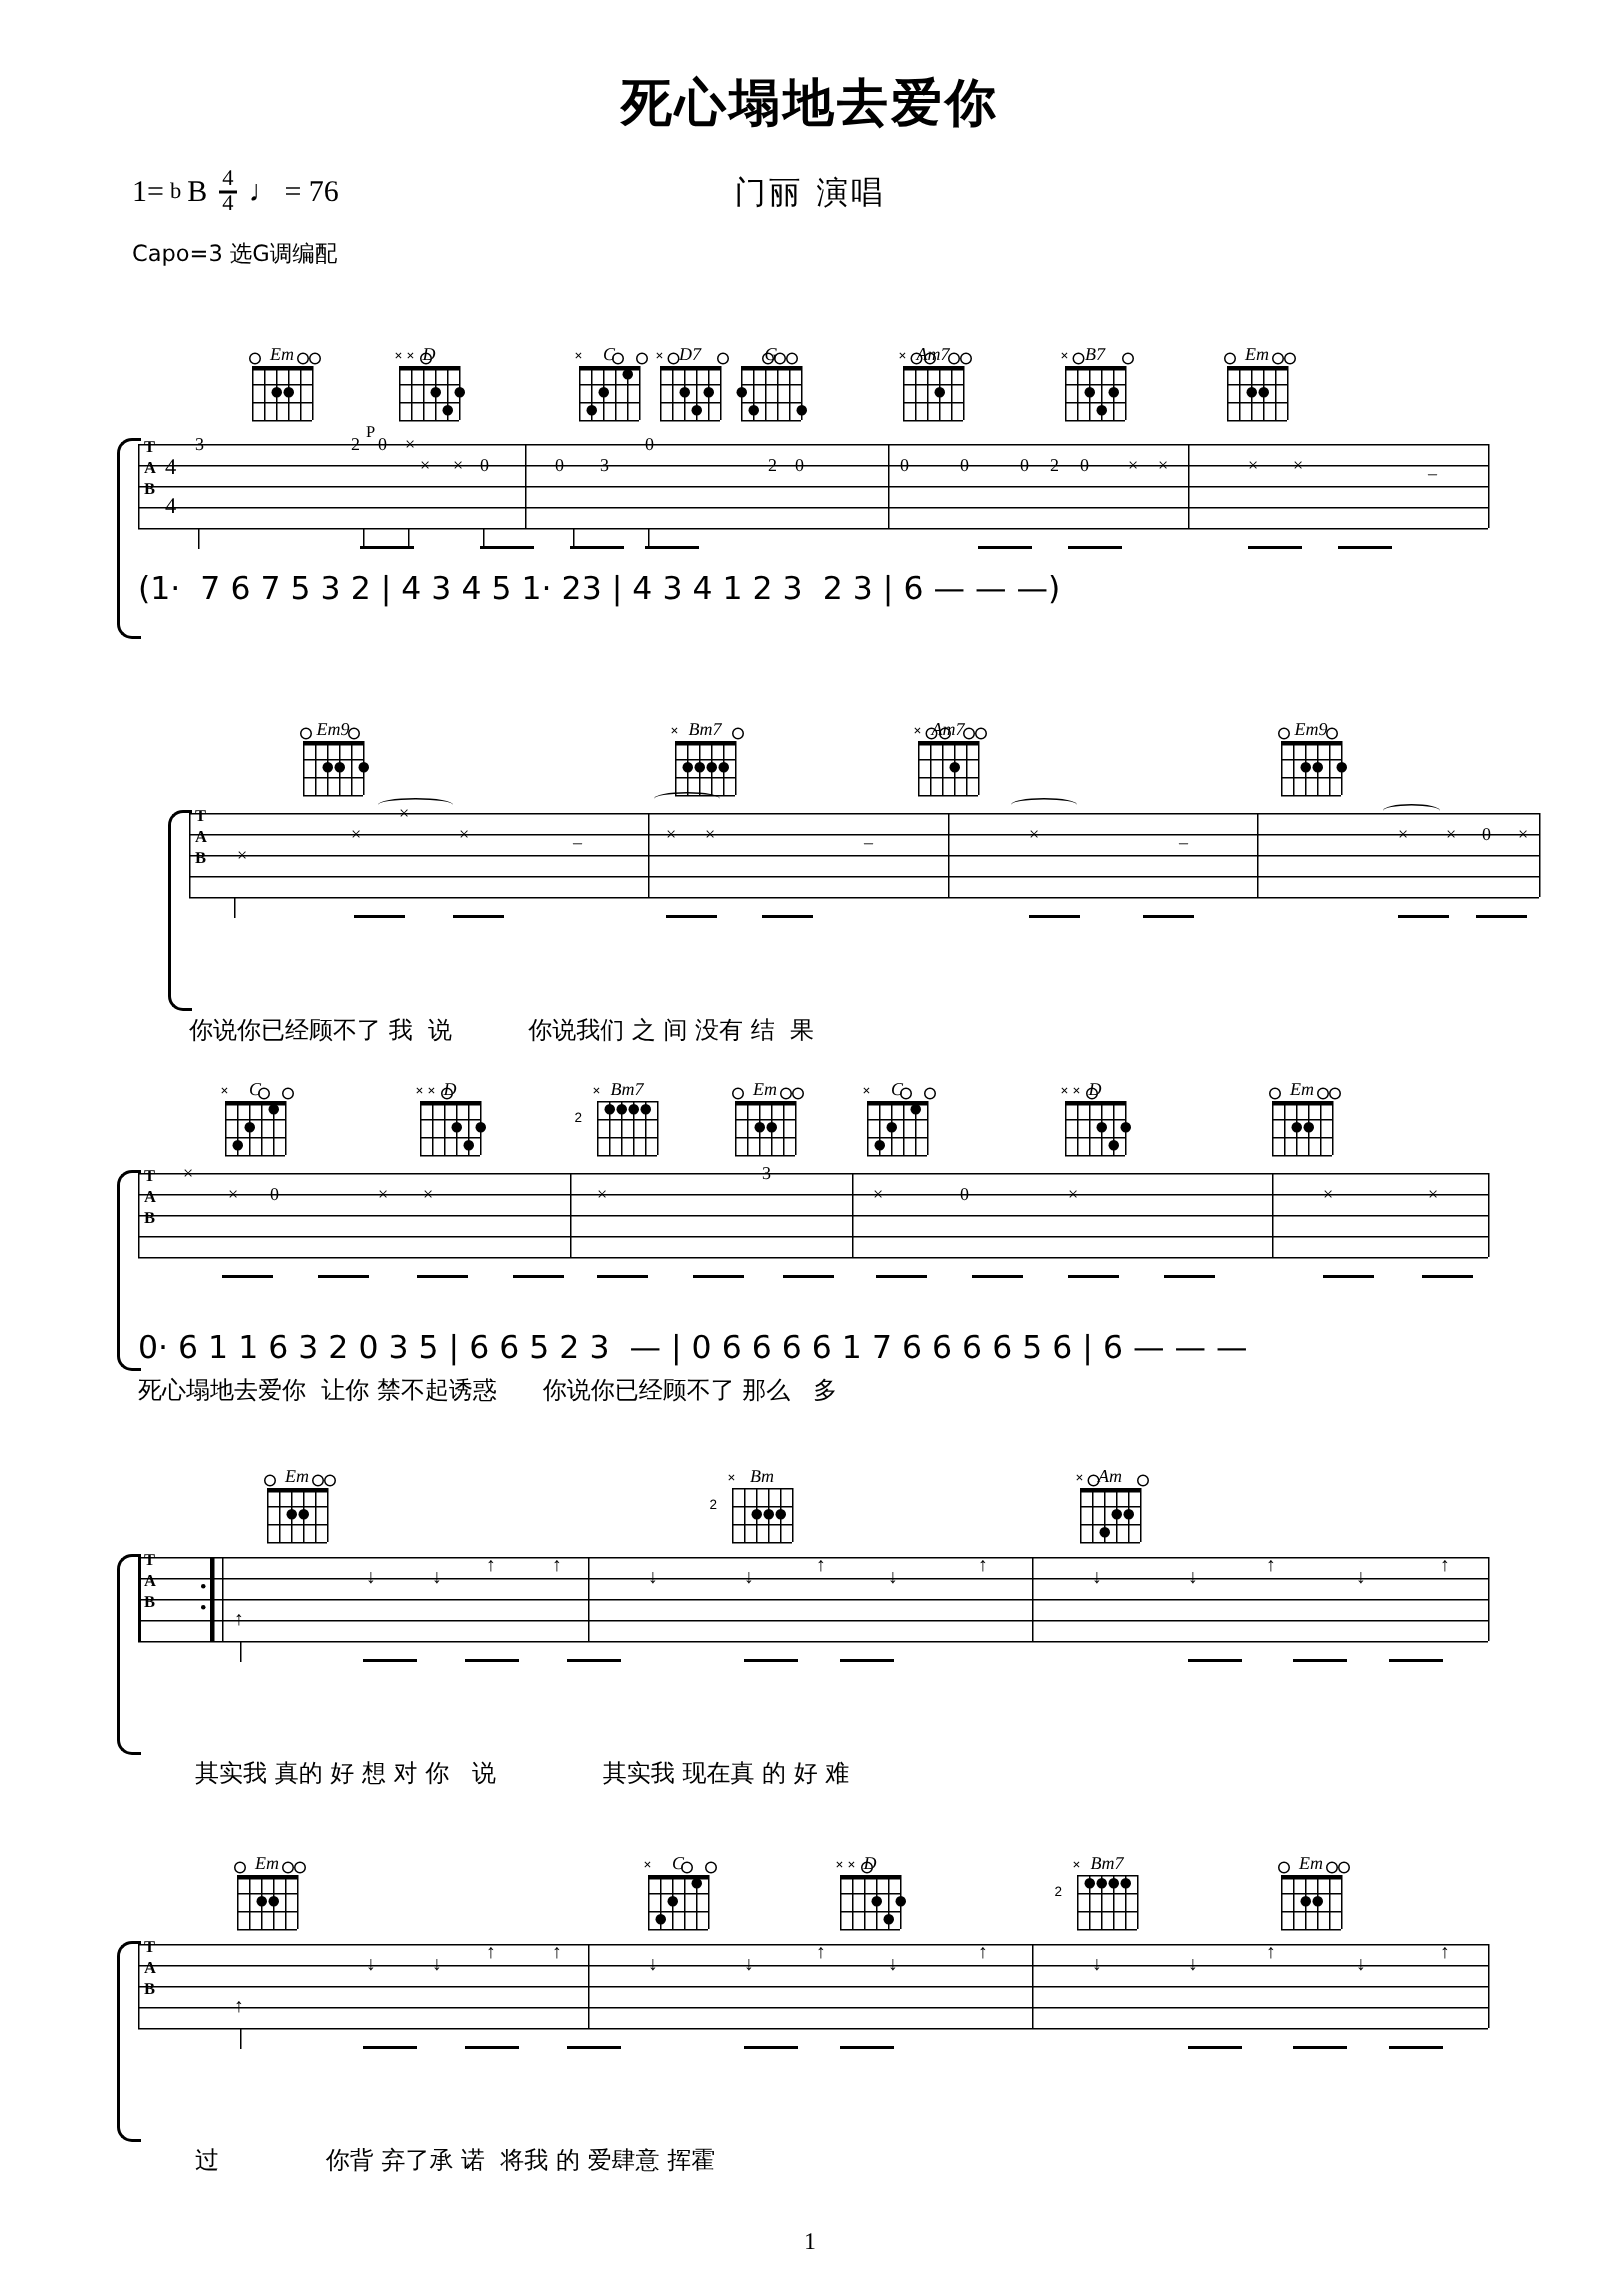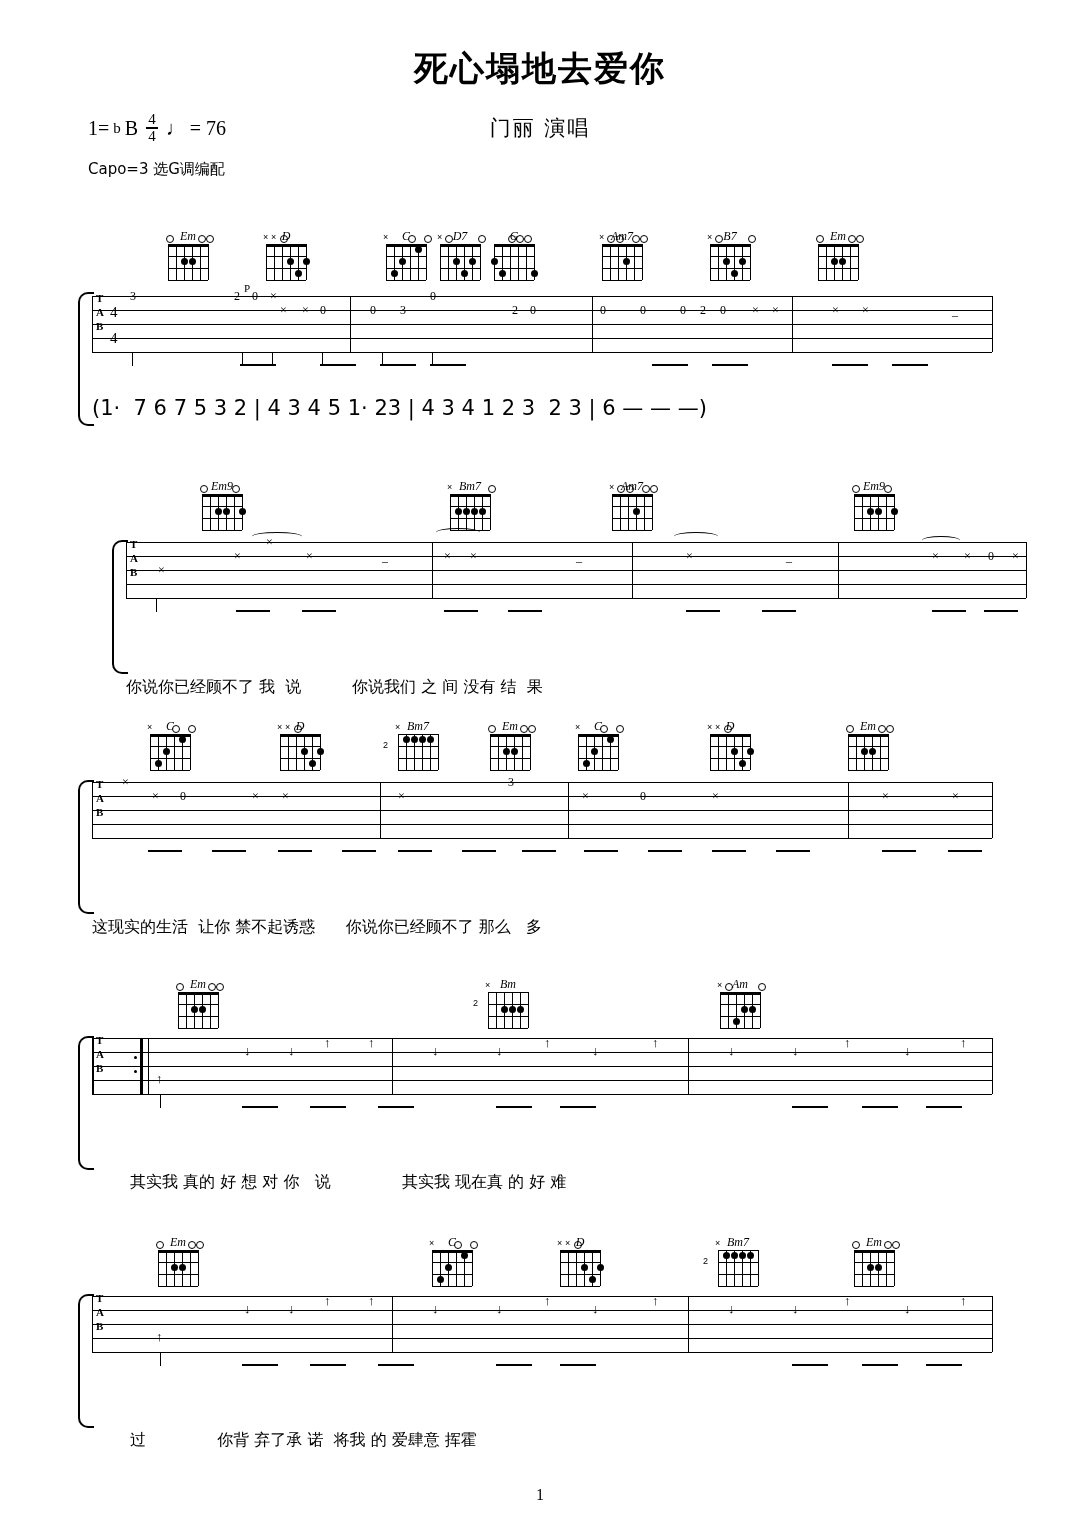--- a/index.html
+++ b/index.html
@@ -289,21 +289,21 @@
       <div class="beam" style="left:148px;top:68px;width:36px;"></div>
       <div class="beam" style="left:228px;top:68px;width:36px;"></div>
       <div class="beam" style="left:288px;top:68px;width:36px;"></div>
       <div class="beam" style="left:338px;top:68px;width:36px;"></div>
       <div class="beam" style="left:560px;top:68px;width:36px;"></div>
       <div class="beam" style="left:620px;top:68px;width:36px;"></div>
       <div class="beam" style="left:740px;top:68px;width:36px;"></div>
       <div class="beam" style="left:800px;top:68px;width:36px;"></div>
     </div>
 
-    <div class="numline" style="top:166px;">(1·  7 6 7 5 3 2 | 4 3 4 5 1· 23 | 4 3 4 1 2 3  2 3 | 6 — — —)</div>
+    <div class="numline" style="top:150px;">(1·  7 6 7 5 3 2 | 4 3 4 5 1· 23 | 4 3 4 1 2 3  2 3 | 6 — — —)</div>
   </div>
 
   <div class="system" style="top:482px;height:220px;margin-left:34px;">
     <div class="brace" style="top:58px;height:130px;"></div>
 
     <div class="chordbox" style="left:160px;top:12px;">
       <div class="cname">Em9</div>
       <div class="grid">
         <div class="h nut" style="top:0"></div>
           <div class="h" style="top:12px"></div>
@@ -614,21 +614,22 @@
       <div class="beam" style="left:370px;top:68px;width:34px;"></div>
       <div class="beam" style="left:430px;top:68px;width:34px;"></div>
       <div class="beam" style="left:492px;top:68px;width:34px;"></div>
       <div class="beam" style="left:556px;top:68px;width:34px;"></div>
       <div class="beam" style="left:620px;top:68px;width:34px;"></div>
       <div class="beam" style="left:684px;top:68px;width:34px;"></div>
       <div class="beam" style="left:790px;top:68px;width:34px;"></div>
       <div class="beam" style="left:856px;top:68px;width:34px;"></div>
     </div>
 
-    <div class="lyric" style="top:195px;">这现实的生活  让你 禁不起诱惑      你说你已经顾不了 那么   多</div>
+    <div class="numline" style="top:164px;">0· 6 1 1 6 3 2 0 3 5 | 6 6 5 2 3  — | 0 6 6 6 6 1 7 6 6 6 6 5 6 | 6 — — —</div>
+    <div class="lyric" style="top:195px;">死心塌地去爱你  让你 禁不起诱惑      你说你已经顾不了 那么   多</div>
   </div>
 
   <div class="system" style="top:980px;height:220px;">
     <div class="brace" style="top:56px;height:130px;"></div>
 
     <div class="chordbox" style="left:170px;top:12px;">
       <div class="cname">Em</div>
       <div class="grid">
         <div class="h nut" style="top:0"></div>
           <div class="h" style="top:12px"></div>

